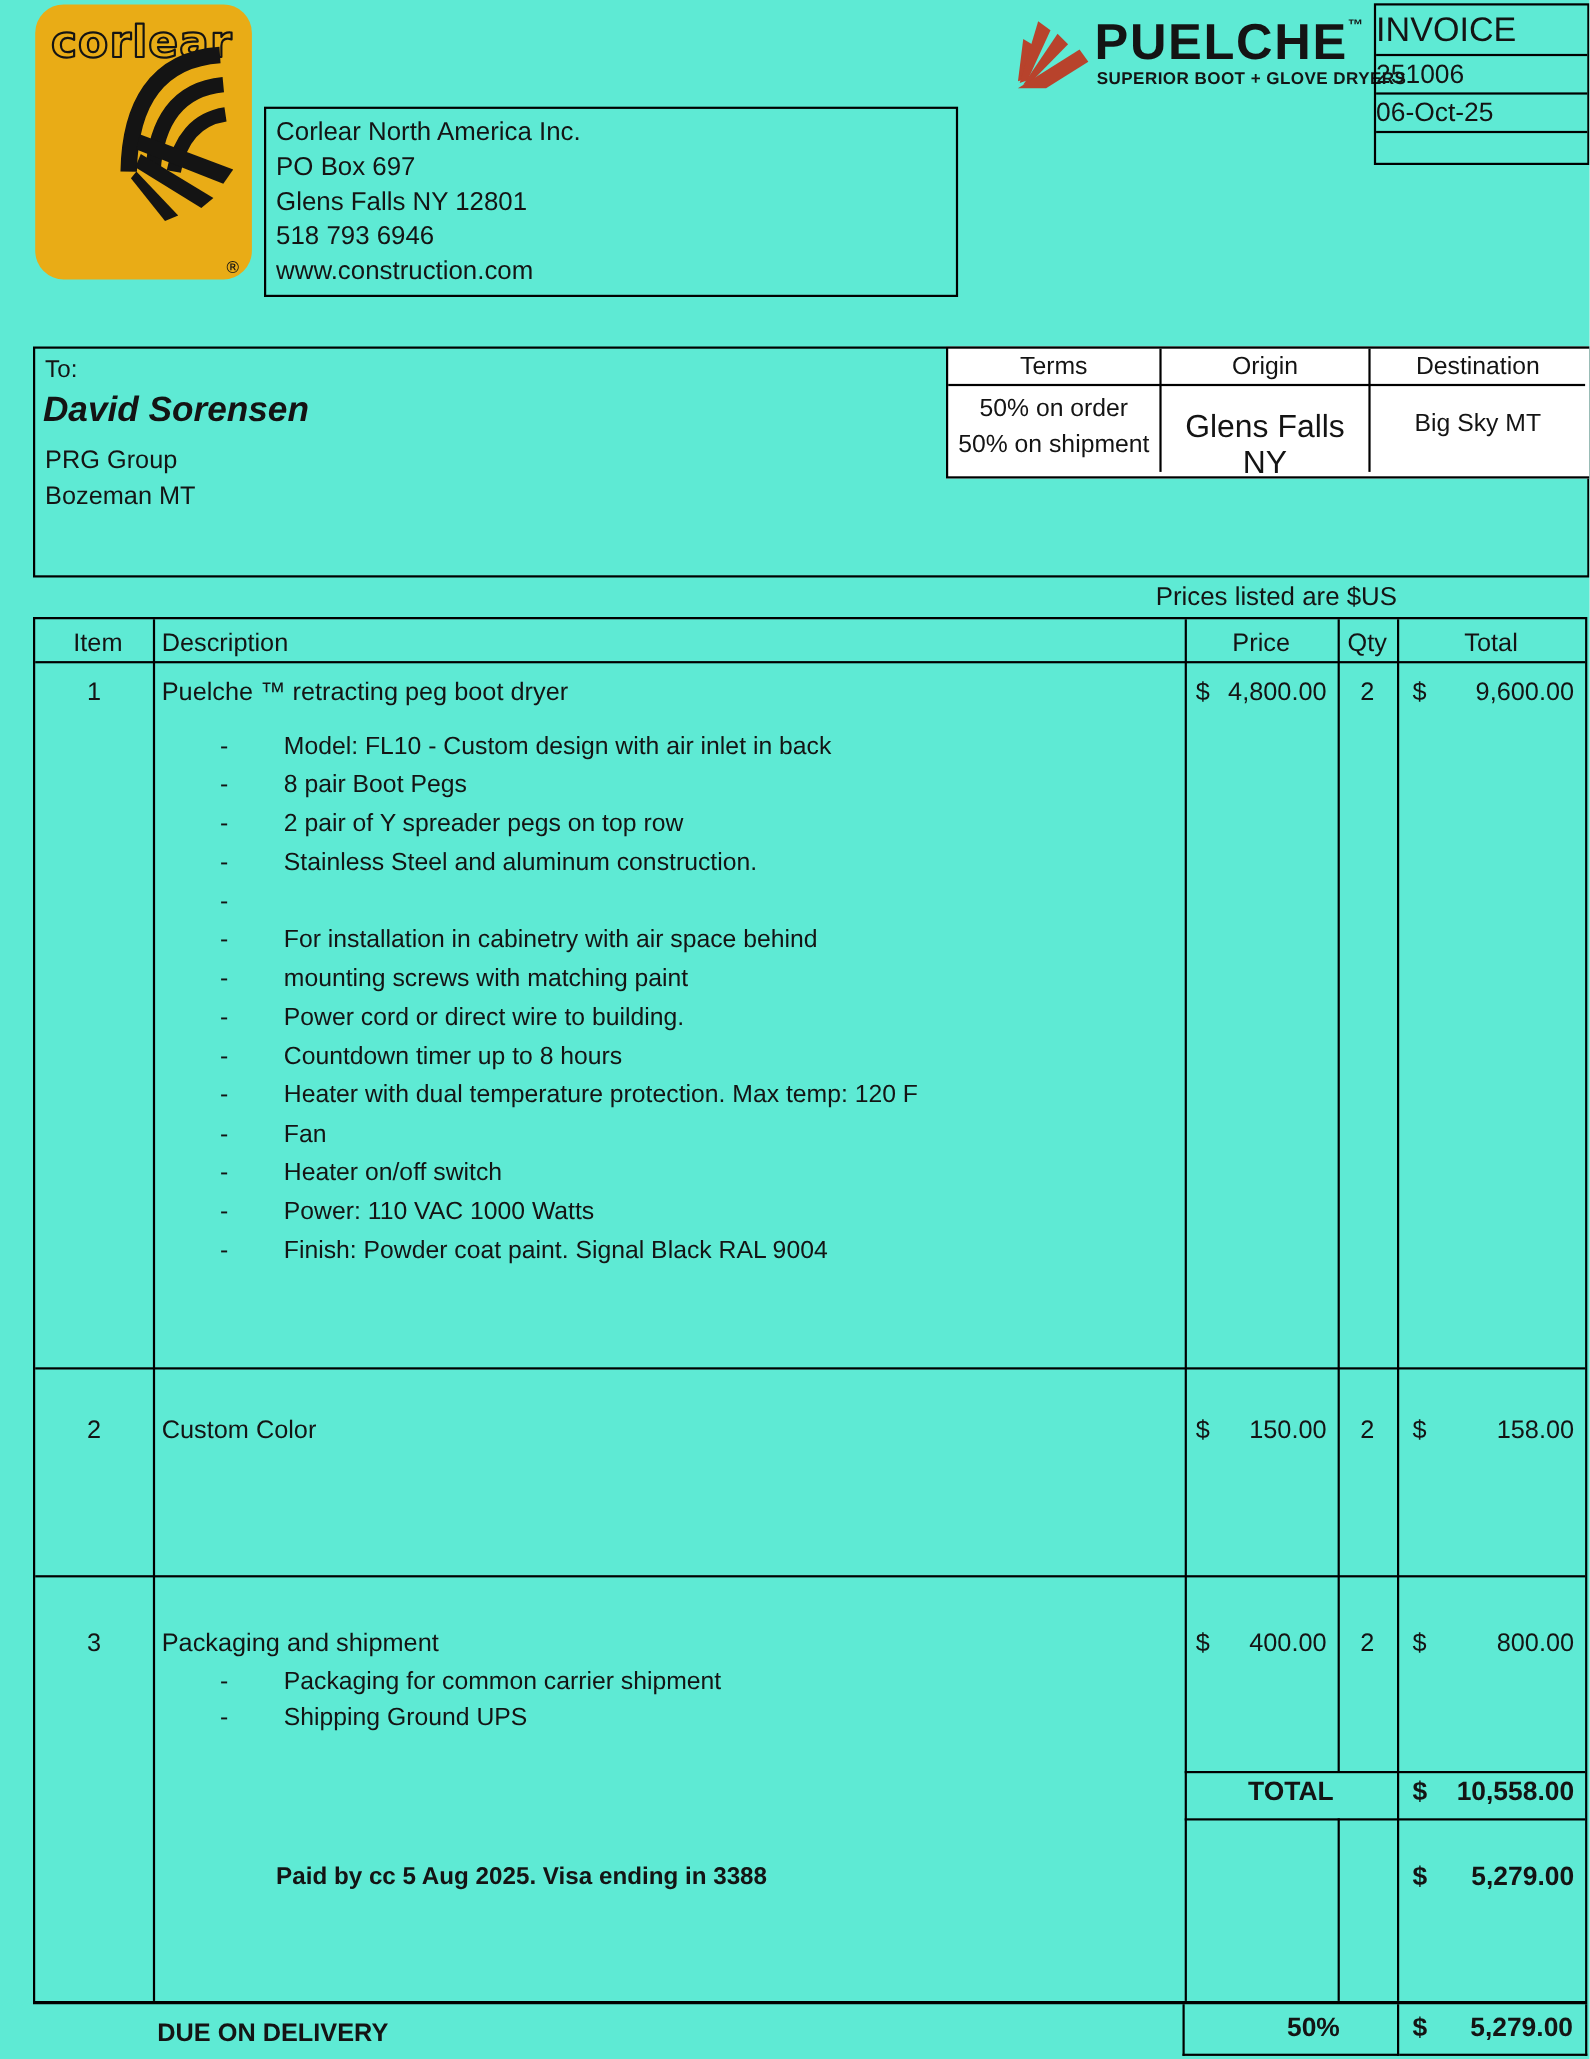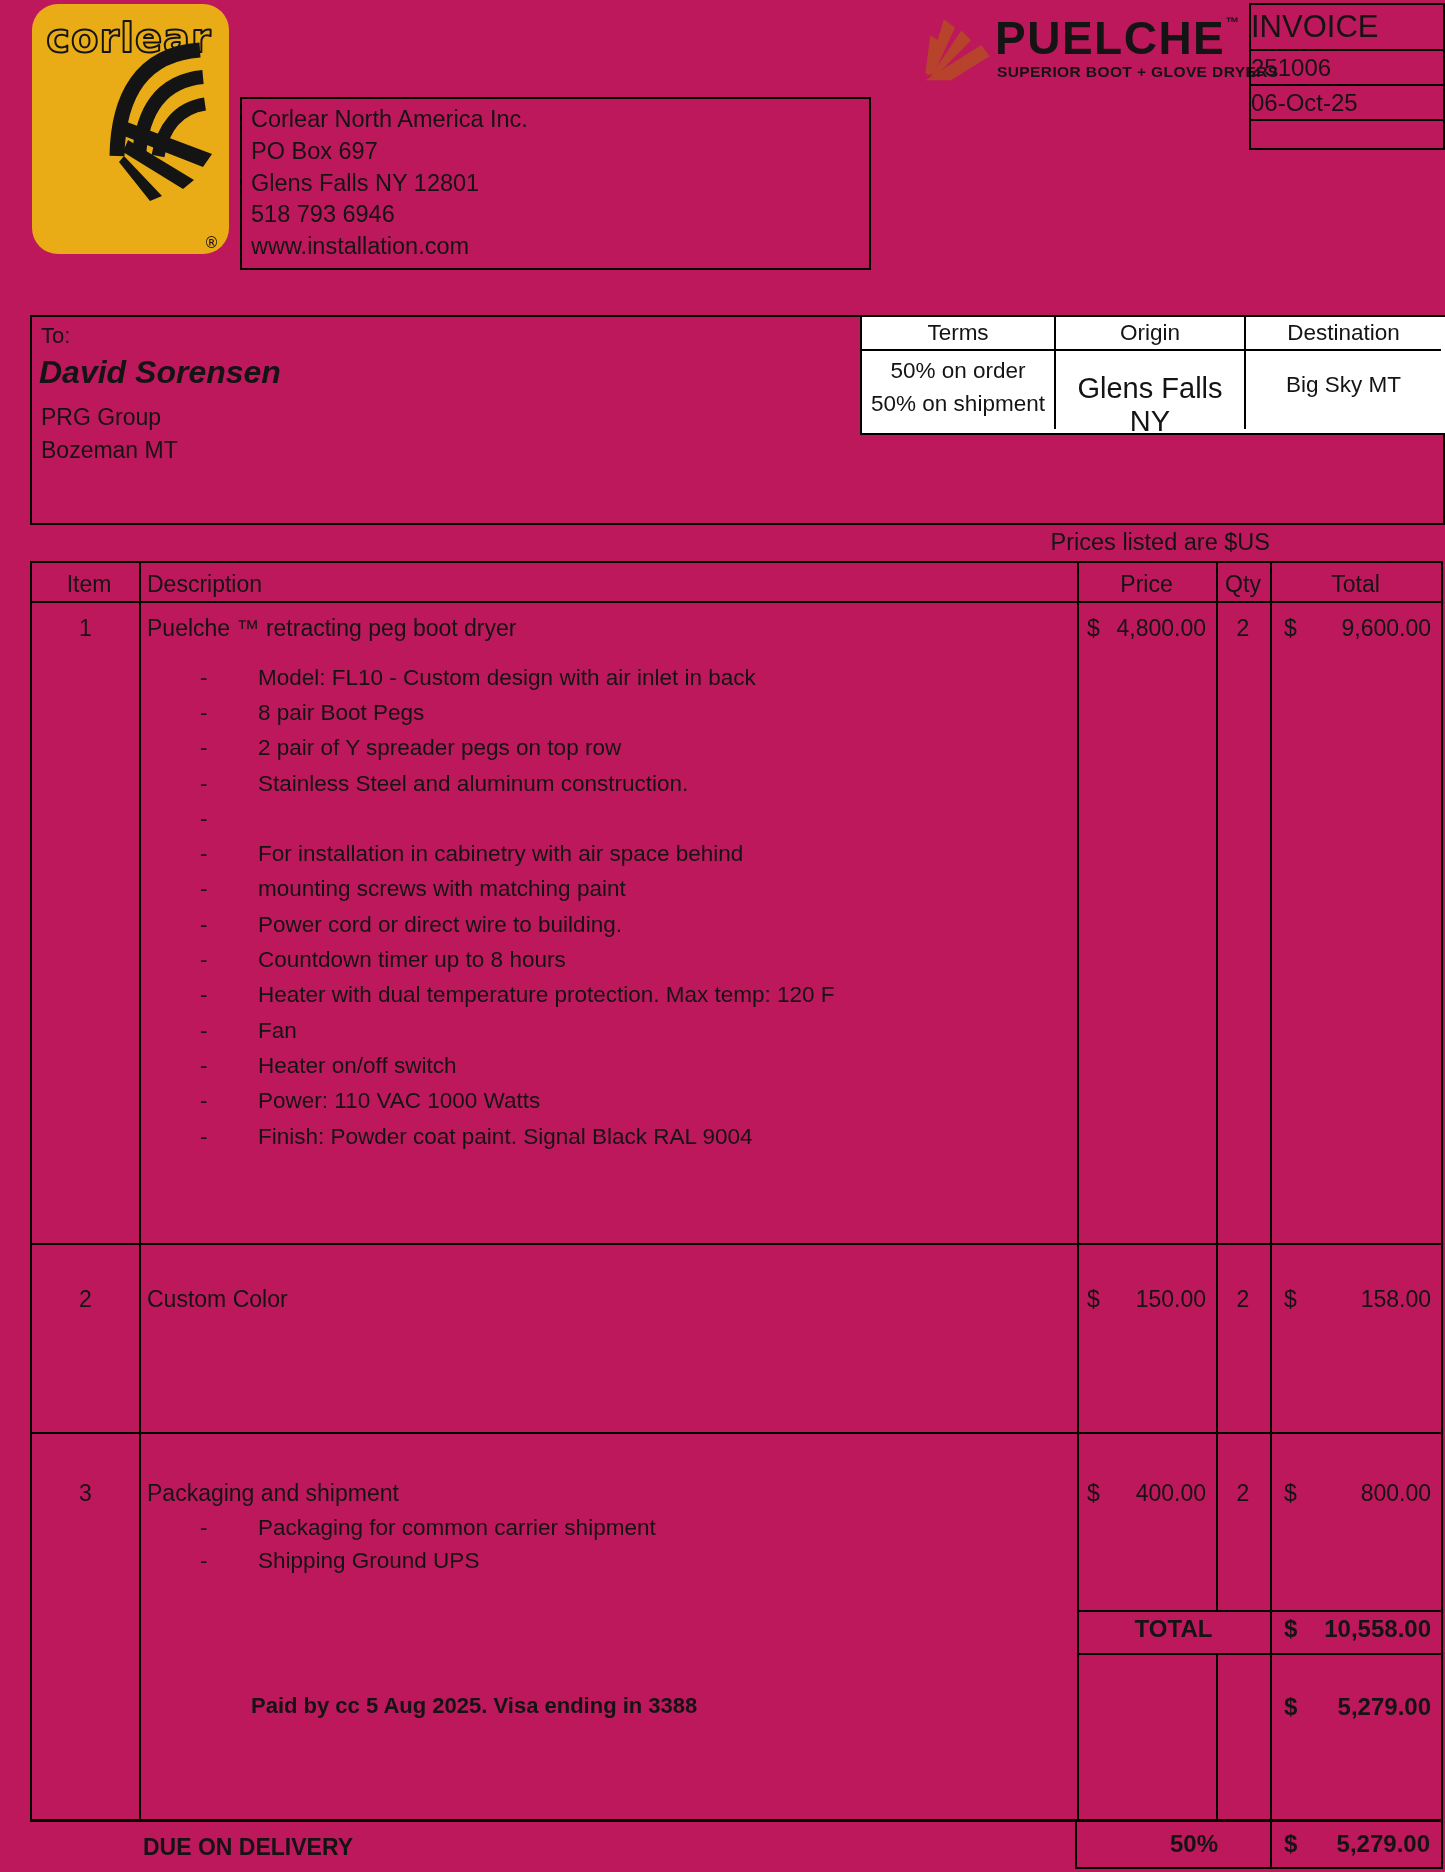--- a/index.html
+++ b/index.html
@@ -1,18 +1,18 @@
 <!DOCTYPE html>
 <html><head>
 <meta charset="utf-8">
 <style>
   html,body{margin:0;padding:0;background:#e8e8e8;}
   .page{
     position:relative; width:1445px; height:1872px; margin:0 auto;
-    background:#be185d; overflow:hidden;
+    background:#5eead4; overflow:hidden;
     font-family:"Liberation Sans","DejaVu Sans",sans-serif;
     color:#141414;
   }
   .abs{position:absolute;}
   .c{text-align:center;}
   .b{font-weight:bold;}
   .fs23{font-size:23px;line-height:28px;}
   .fs24{font-size:24px;line-height:28px;}
 
   
@@ -93,21 +93,21 @@
       </g>
       <text class="corlear-reg" x="172" y="244">®</text>
     </svg>
   </div>
 
   <div class="abs address-box">
     <div>Corlear North America Inc.</div>
     <div>PO Box 697</div>
     <div>Glens Falls NY 12801</div>
     <div>518 793 6946</div>
-    <div>www.installation.com</div>
+    <div>www.construction.com</div>
   </div>
 
   <svg class="abs puelche-icon" viewBox="0 0 90 90">
     <g fill="#B8432C">
       <polygon points="8,76 14,28 24,34 15,74"></polygon>
       <polygon points="10,78 31,8 45,18 19,75"></polygon>
       <polygon points="14,80 53,22 65,34 23,77"></polygon>
       <polygon points="8,84 78,40 88,54 40,84"></polygon>
     </g>
   </svg>

